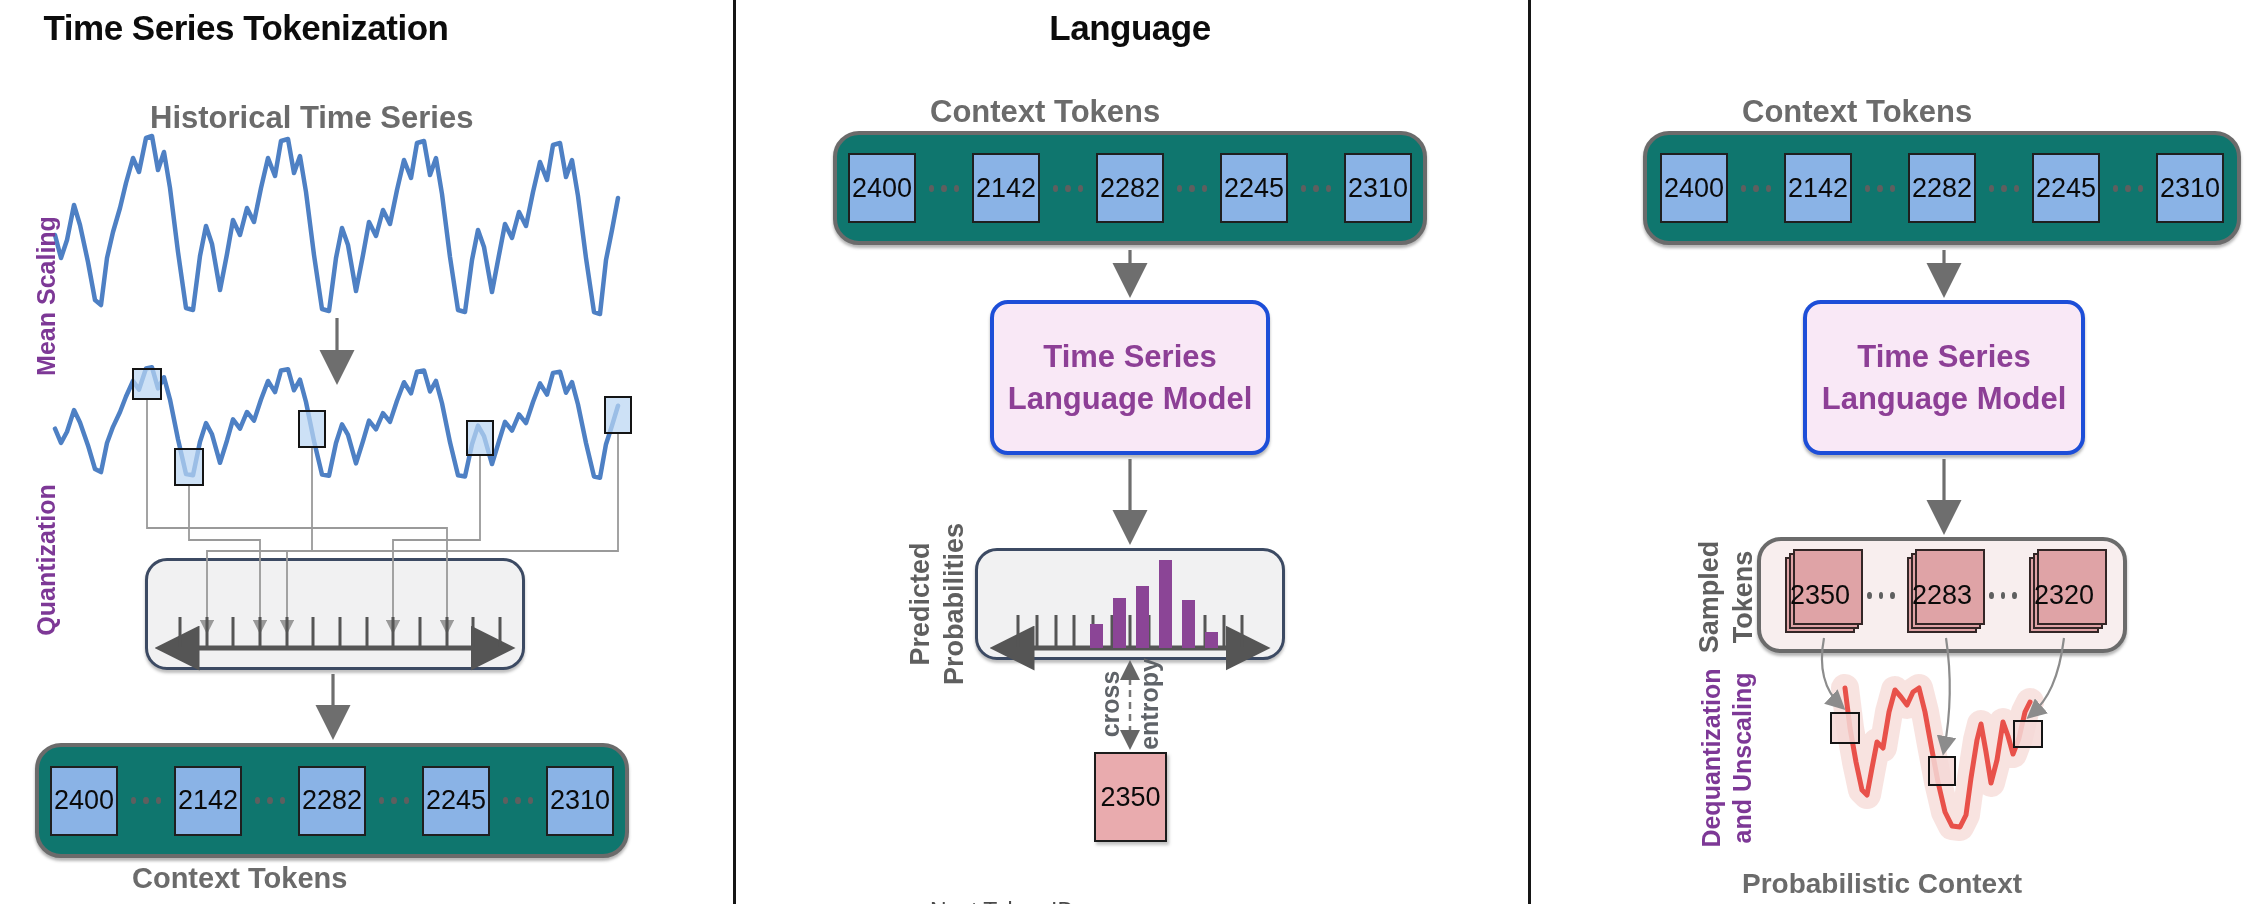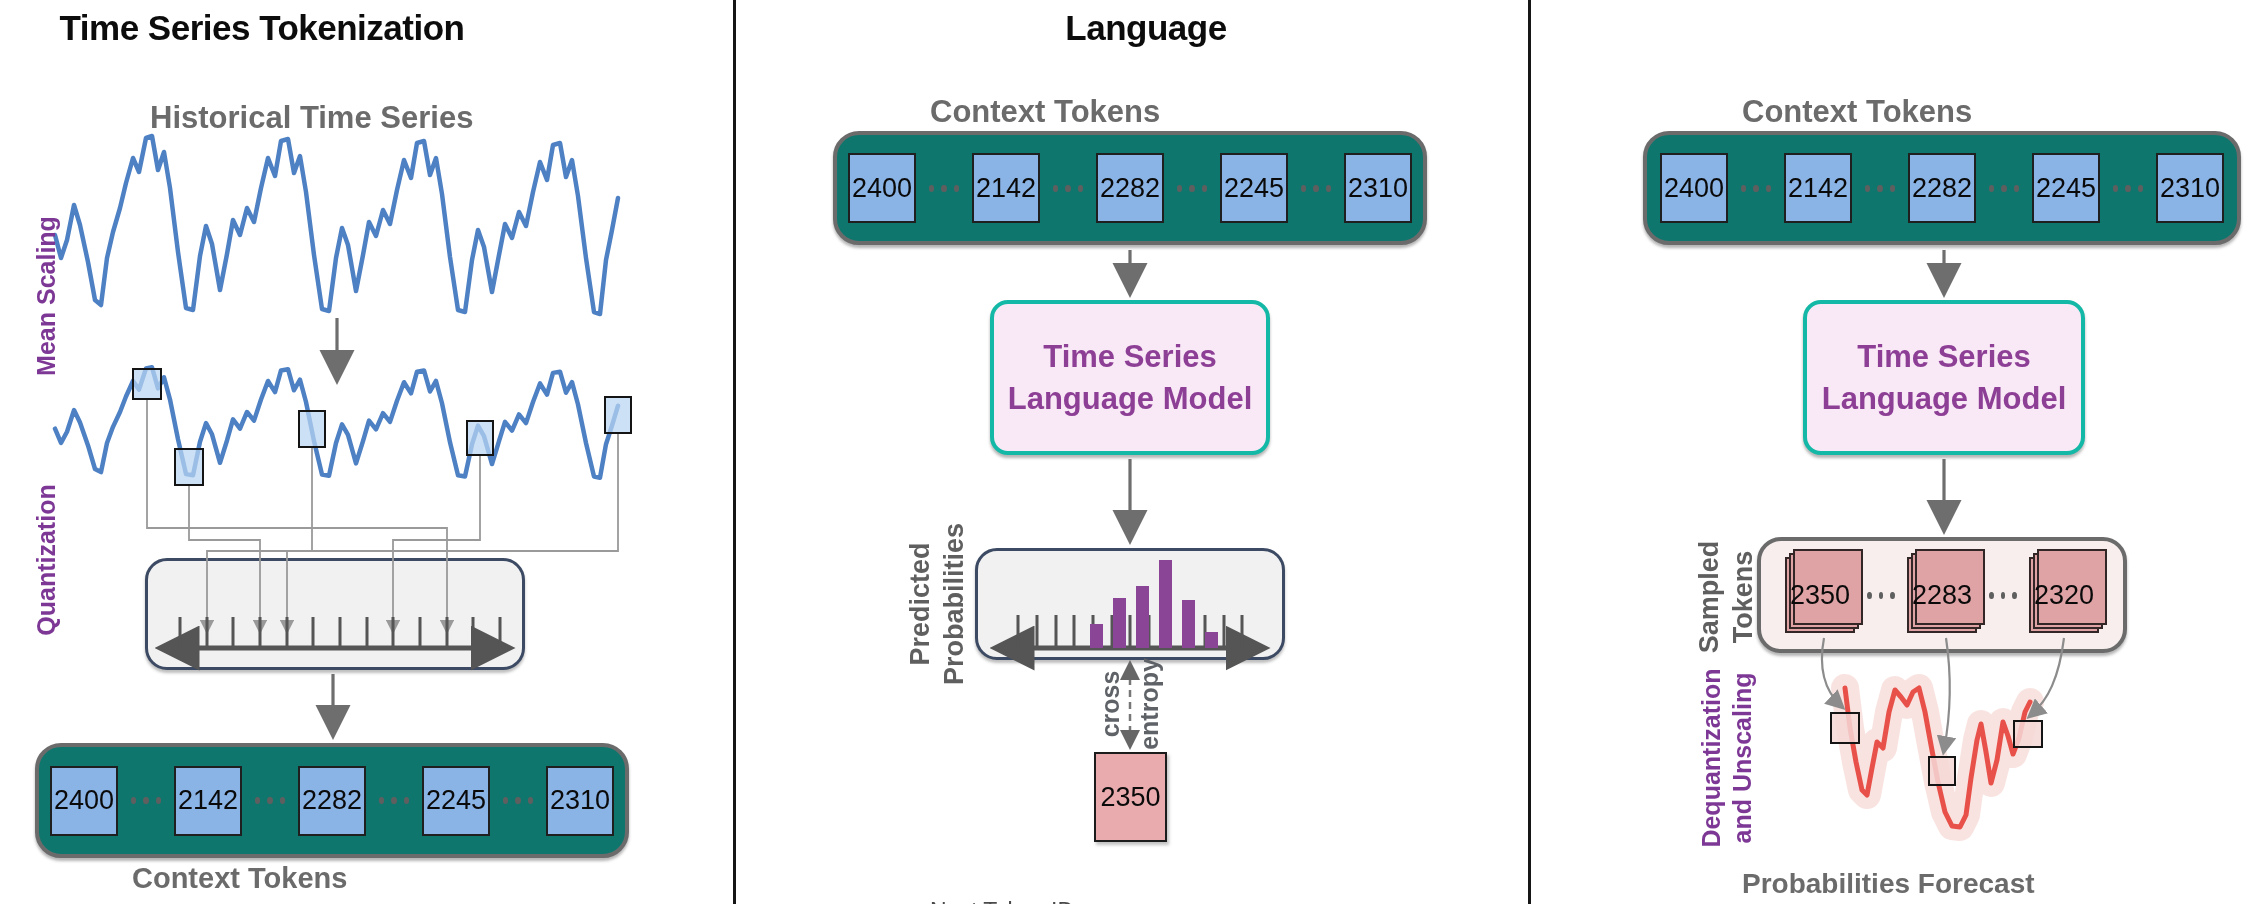--- a/index.html
+++ b/index.html
@@ -1,37 +1,37 @@
 <!DOCTYPE html>
 <html><head>
 <meta charset="utf-8">
 <style>
   html,body{margin:0;padding:0;background:#fff;}
   .canvas{position:relative;width:2267px;height:904px;background:#ffffff;overflow:hidden;
           font-family:"Liberation Sans","DejaVu Sans",sans-serif;}
   .divider{position:absolute;top:0;width:3px;height:904px;background:#161616;z-index:4;}
   .title{position:absolute;top:8px;width:420px;text-align:center;font-size:35px;font-weight:bold;
-         color:#0c0c0c;letter-spacing:-0.5px;z-index:10;margin-left:16px;}
+         color:#0c0c0c;letter-spacing:-0.5px;z-index:10;}
   .graylabel{position:absolute;text-align:left;font-weight:bold;color:#6b6b6b;z-index:10;}
   .rotlabel{position:absolute;display:flex;flex-direction:column;align-items:center;justify-content:center;
             transform:rotate(-90deg);font-weight:bold;z-index:10;line-height:1.25;text-align:center;}
   .purple{color:#7d3896;}
   .grayrot{color:#5f5f5f;}
   
   .tokbox{position:absolute;background:#0f766e;border:4.5px solid #6b6b6b;border-radius:26px;
           box-shadow:0 3px 3px rgba(70,70,70,.4);display:flex;align-items:center;justify-content:center;
           z-index:1;box-sizing:border-box;}
   .tokrow{display:flex;align-items:center;gap:13px;}
   .token{width:68px;height:70px;background:#8ab3e6;border:2px solid #1f1f1f;display:flex;
          align-items:center;justify-content:center;font-size:27px;color:#0a0a0a;box-sizing:border-box;}
   .dots{display:flex;gap:7px;align-items:center;justify-content:center;width:30px;}
   .dots i{width:7px;height:7px;border-radius:50%;background:#5f5f5f;}
   .procbox{position:absolute;background:#f1f1f2;border:3.5px solid #3c4a63;border-radius:22px;
            box-shadow:0 3px 3px rgba(70,70,70,.35);z-index:1;box-sizing:border-box;}
-  .tslm{position:absolute;background:#f9e8f6;border:4px solid #14b8a6;border-radius:18px;
+  .tslm{position:absolute;background:#f9e8f6;border:4px solid #1d4ed8;border-radius:18px;
         box-shadow:0 3px 3px rgba(70,70,70,.4);display:flex;flex-direction:column;align-items:center;
         justify-content:center;font-size:31px;font-weight:bold;color:#8d3f96;line-height:1.35;z-index:1;
         box-sizing:border-box;}
   .samplebox{position:absolute;width:30px;background:rgba(186,214,242,0.72);border:2.5px solid #141414;
              z-index:10;box-sizing:border-box;}
   .nexttok{position:absolute;background:#e9abae;border:2.5px solid #1c1c1c;display:flex;align-items:center;
            justify-content:center;font-size:27px;color:#0a0a0a;z-index:10;box-shadow:2px 3px 3px rgba(80,80,80,.35);
            box-sizing:border-box;}
   .sampcontainer{position:absolute;background:#f8eeee;border:4.5px solid #6b6b6b;border-radius:24px;
                  box-shadow:0 3px 3px rgba(70,70,70,.4);display:flex;align-items:center;justify-content:center;
@@ -292,15 +292,15 @@
 
   <div class="rotlabel purple" style="left:1607px;top:727px;width:240px;height:62px;font-size:25px;">
     <span>Dequantization</span>
     <span>and Unscaling</span>
   </div>
 
   <div class="redbox" style="left:1830px;top:712px;width:30px;height:32px;"></div>
   <div class="redbox" style="left:1928px;top:756px;width:28px;height:30px;"></div>
   <div class="redbox" style="left:2013px;top:720px;width:30px;height:28px;"></div>
 
-  <div class="graylabel" style="left:1742px;top:868px;width:400px;font-size:28px;">Probabilities Forecast</div>
+  <div class="graylabel" style="left:1742px;top:868px;width:400px;font-size:28px;">Probabilistic Context</div>
 
 </div>
 
 </body></html>

